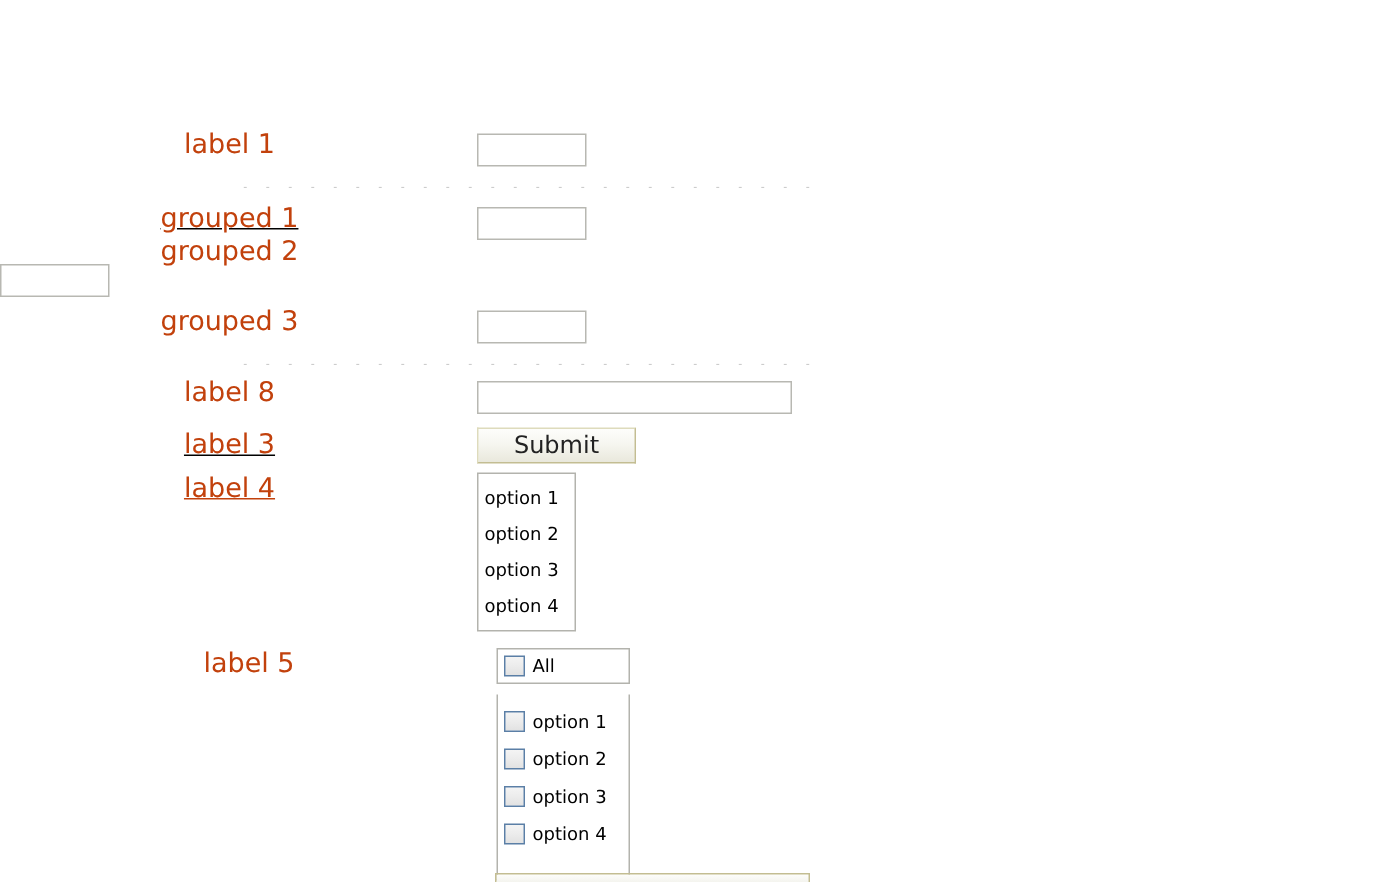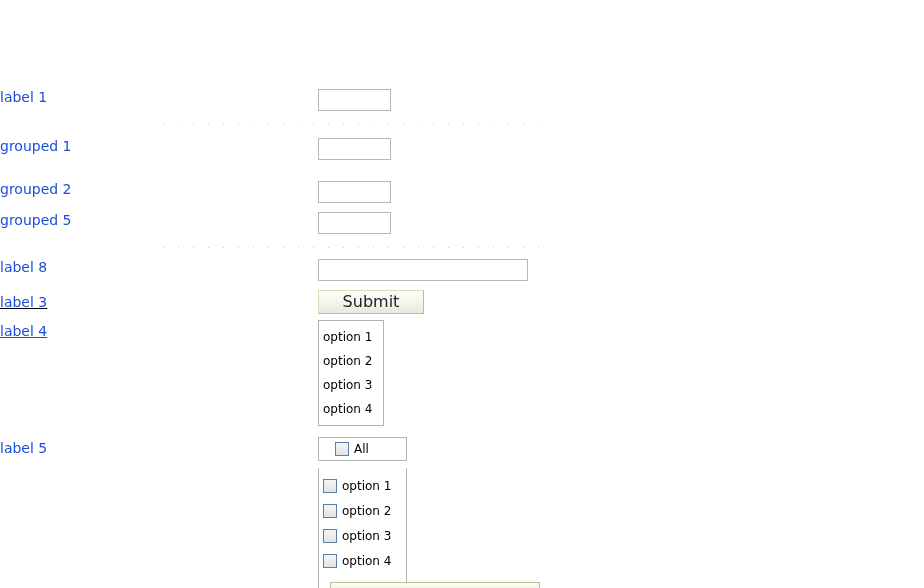--- a/index.html
+++ b/index.html
@@ -27,25 +27,25 @@
   }
 
   
   .form-row {
     display: flex;
     align-items: flex-start;
     margin: 0;
   }
   .row-label {
     width: 318px;
-    text-align: left;
+    text-align: center;
     padding-right: 12px;
     box-sizing: border-box;
-    color: #1d4ed8;
-    font-size: 14px;
+    color: #c2410c;
+    font-size: 18px;
     font-family: "DejaVu Sans", "Liberation Sans", sans-serif;
     white-space: nowrap;
     line-height: 16px;
   }
   .row-field {
     flex: 0 0 auto;
   }
 
   
   .txt {
@@ -116,21 +116,21 @@
     width: 89px;
   }
   .cb-all-box {
     box-sizing: border-box;
     width: 89px;
     border: 1px solid #b3b3ad;
     background: #ffffff;
     height: 24px;
     display: flex;
     align-items: center;
-    padding-left: 16px;
+    padding-left: 4px;
   }
   .cb-list-box {
     box-sizing: border-box;
     width: 89px;
     border: 1px solid #b3b3ad;
     border-top: none;
     background: #ffffff;
     padding: 5px 0 18px 0;
     margin-top: 7px;
   }
@@ -180,36 +180,36 @@
 
   <div class="form-row" style="margin-top:89px;">
     <div class="row-label">label 1</div>
     <div class="row-field">
       <input class="txt short" type="text" placeholder="" style="">
     </div>
   </div>
 
   <div class="sep" style="margin-top:13px; margin-left:156px; width:384px;"></div>
 
-  <div class="form-row" style="margin-top:13px;">
+  <div class="form-row" style="margin-top:13px;text-decoration:underline;">
     <div class="row-label">grouped 1</div>
     <div class="row-field">
       <input class="txt short" type="text" placeholder="" style="">
     </div>
   </div>
 
-  <div class="form-row" style="margin-top:21px;">
+  <div class="form-row" style="margin-top:0;flex-direction:column;">
     <div class="row-label">grouped 2</div>
     <div class="row-field">
       <input class="txt short" type="text" placeholder="" style="">
     </div>
   </div>
 
   <div class="form-row" style="margin-top:9px;">
-    <div class="row-label">grouped 5</div>
+    <div class="row-label">grouped 3</div>
     <div class="row-field">
       <input class="txt short" type="text" placeholder="" style="">
     </div>
   </div>
 
   <div class="sep" style="margin-top:13px; margin-left:156px; width:384px;"></div>
 
   <div class="form-row" style="margin-top:11px;">
     <div class="row-label">label 8</div>
     <div class="row-field">
@@ -230,21 +230,21 @@
       <div class="listbox">
         <div class="lb-opt">option 1</div>
         <div class="lb-opt">option 2</div>
         <div class="lb-opt">option 3</div>
         <div class="lb-opt">option 4</div>
       </div>
     </div>
   </div>
 
   <div class="form-row" style="margin-top:11px;">
-    <div class="row-label" style="line-height:22px;">label 5</div>
+    <div class="row-label" style="line-height:22px;margin-left:13px;">label 5</div>
     <div class="row-field">
       <div class="cb-wrap">
 
         <div class="cb-all-box">
           <span class="cbox"></span>
           <span class="cb-label">All</span>
         </div>
 
         <div class="cb-list-box">
           <div class="cb-item">

